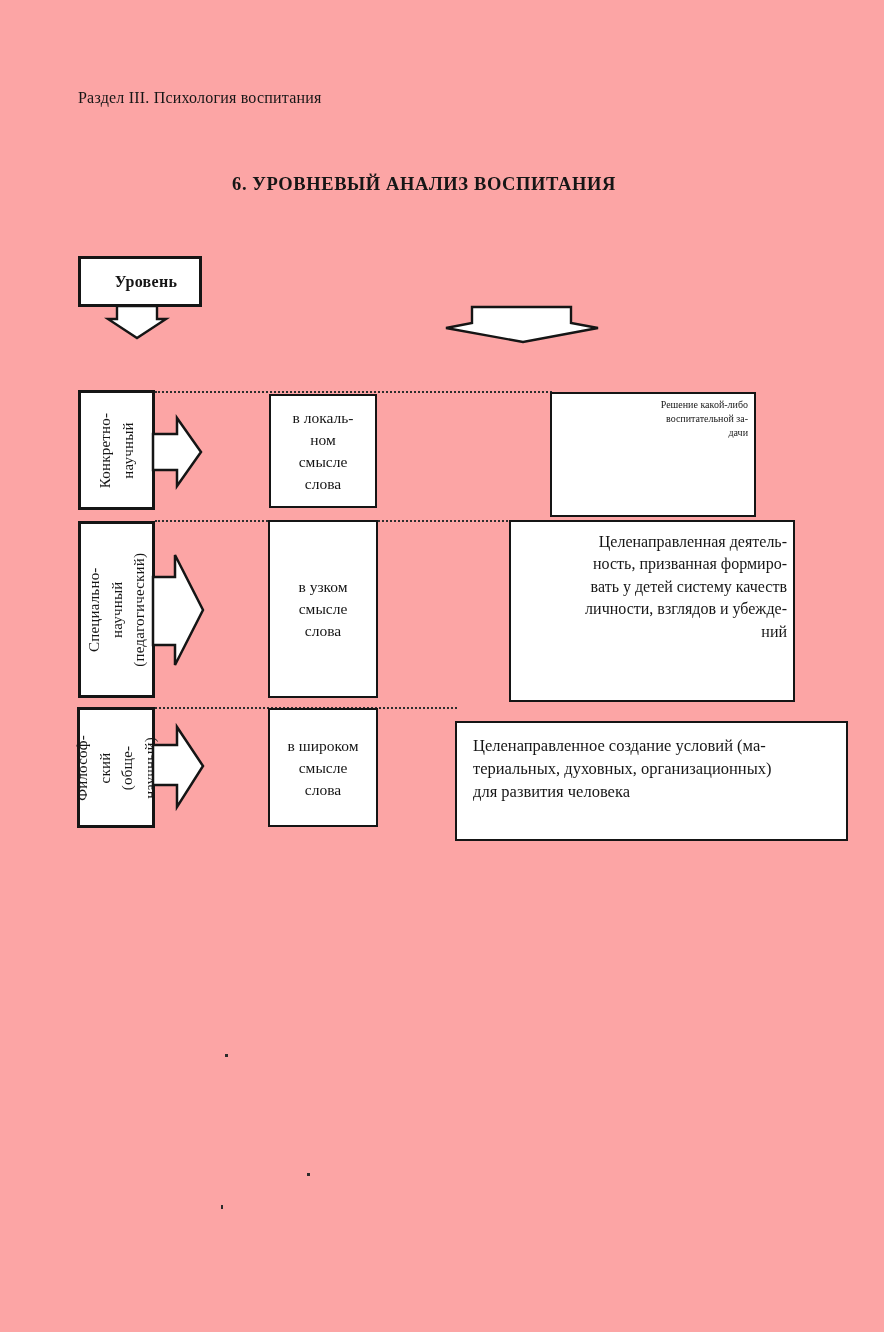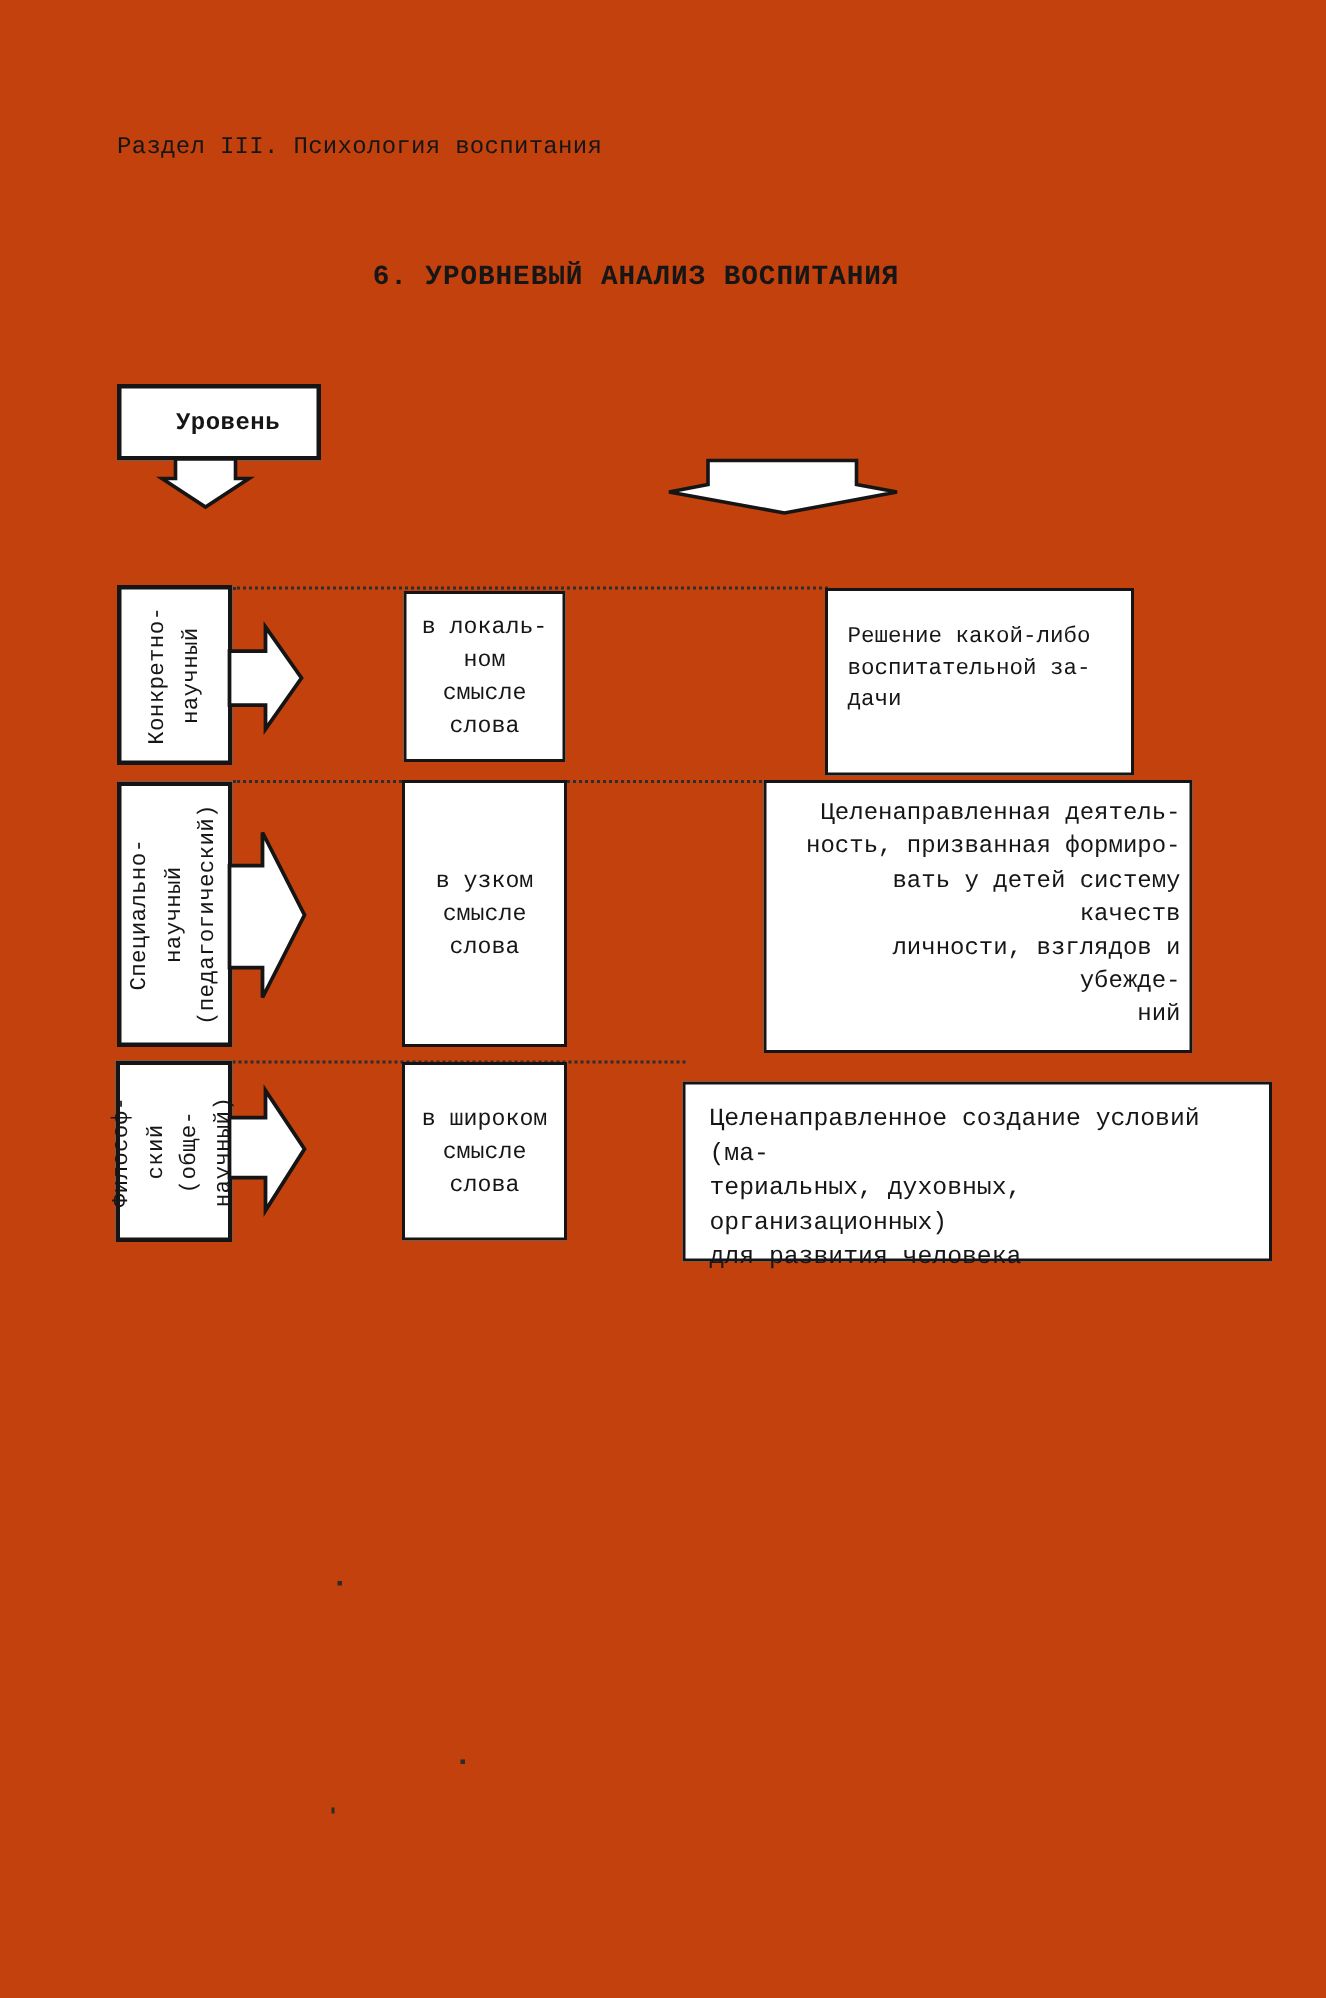--- a/index.html
+++ b/index.html
@@ -1,58 +1,58 @@
 <!DOCTYPE html>
 <html><head>
 <meta charset="utf-8">
 <style>
   html,body{margin:0;padding:0;background:#ffffff;}
   .page{
-    position:relative;width:884px;height:1332px;background:#c2410c;
-    font-family:Liberation Mono, monospace;color:#161616;overflow:hidden;
+    position:relative;width:884px;height:1332px;background:#fca5a5;
+    font-family:Liberation Serif, serif;color:#161616;overflow:hidden;
   }
   .abs{position:absolute;}
   .running-head{left:78px;top:89px;font-size:16px;letter-spacing:.2px;}
   .section-title{
     left:0;top:174px;width:772px;box-sizing:border-box;padding-left:76px;
     text-align:center;font-weight:bold;font-size:18.5px;letter-spacing:.6px;
   }
   .box{
     position:absolute;background:#ffffff;border:2px solid #151515;box-sizing:border-box;
   }
   .thick{border-width:3px;}
   .flexc{display:flex;align-items:center;justify-content:center;}
   .legend-label{font-weight:bold;font-size:16px;letter-spacing:.3px;}
   .vlabel{
     display:inline-block;transform:rotate(-90deg);
     white-space:pre-line;text-align:center;
     font-size:15px;line-height:1.5;letter-spacing:.2px;
   }
   .sense{white-space:pre-line;text-align:center;font-size:15.5px;line-height:1.42;}
   .definition{white-space:pre-line;line-height:1.4;}
-  .def1{font-size:15px;padding:20px 6px 0 13px;}
+  .def1{font-size:10px;padding:4px 6px 0 13px;text-align:right;}
   .def2{font-size:16px;padding:9px 6px 0 14px;}
   .def3{font-size:16.5px;padding:11px 6px 0 16px;}
   .dotted{position:absolute;height:0;border-top:2px dotted #2e2e2e;}
   svg.arrow{position:absolute;overflow:visible;}
   .speck{position:absolute;background:#2b2b2b;}
 </style>
 </head>
 <body>
 
 <div class="page">
 
   <div class="abs running-head">Раздел III. Психология воспитания</div>
   <div class="abs section-title">6. УРОВНЕВЫЙ АНАЛИЗ ВОСПИТАНИЯ</div>
 
   <div class="dotted" style="left:155px;top:391px;width:397px;"></div>
   <div class="dotted" style="left:155px;top:520px;width:356px;"></div>
   <div class="dotted" style="left:155px;top:707px;width:302px;"></div>
 
-  <div class="box thick flexc" style="left:78px;top:256px;width:136px;height:51px;padding-left:12px;">
+  <div class="box thick flexc" style="left:78px;top:256px;width:124px;height:51px;padding-left:12px;">
     <span class="legend-label">Уровень</span>
   </div>
   <svg class="arrow" style="left:100px;top:305px;" width="75" height="36">
     <polygon points="17,1 17,14 8,14 37,33 66,14 57,14 57,1" fill="#ffffff" stroke="#151515" stroke-width="2.4" stroke-linejoin="miter"></polygon>
   </svg>
 
   <svg class="arrow" style="left:440px;top:306px;" width="165" height="40">
     <polygon points="32,1 32,17 6,22 83,36 158,22 131,17 131,1" fill="#ffffff" stroke="#151515" stroke-width="2.4" stroke-linejoin="miter"></polygon>
   </svg>
 

